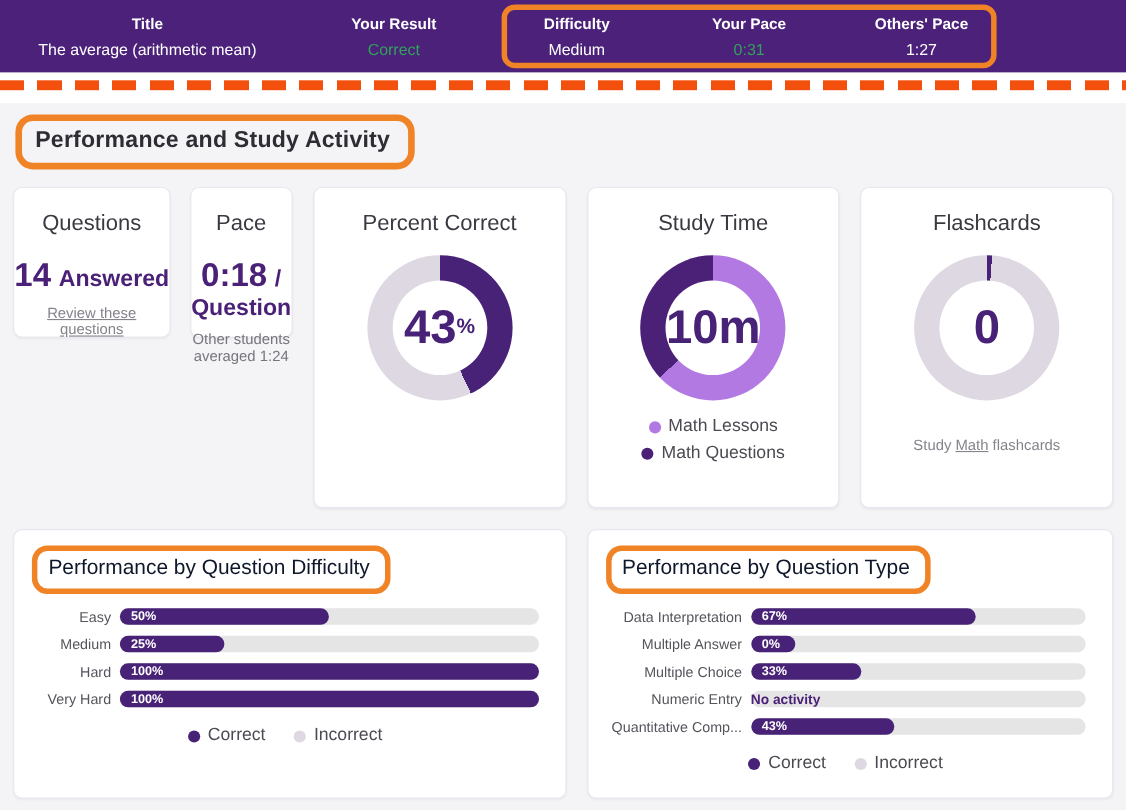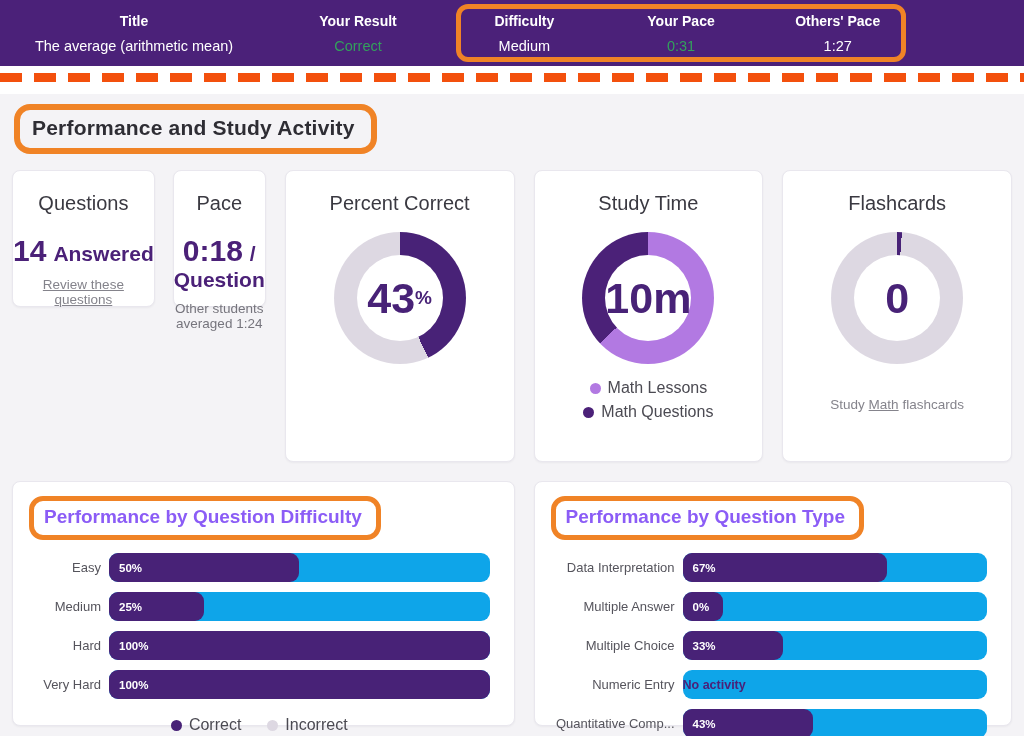--- a/index.html
+++ b/index.html
@@ -47,27 +47,27 @@
   .donut-unit { font-size:19px; font-weight:700; color:#482277; }
   .donut-legend { margin-top:15px; display:flex; flex-direction:column; gap:6px; }
   .legend-row { display:flex; align-items:center; justify-content:center; gap:7px; font-size:16px; color:#4b4a52; }
   .dot { width:11px; height:11px; border-radius:50%; flex:0 0 auto; }
   .fc-note { margin-top:33px; font-size:13.5px; color:#85848c; }
   .fc-note .u { text-decoration:underline; }
 
   
   .card-bars { grid-column:span 2; height:245px; padding:14px 24px 0 16px; }
   .bar-title-wrap { display:inline-block; border:5px solid #f08326; border-radius:14px; padding:5px 14px 7px 10px; margin-bottom:13px; }
-  .bar-title-wrap h2 { font-size:19px; font-weight:700; color:#8b5cf6; }
+  .bar-title-wrap h2 { font-size:19px; font-weight:400; color:#0f172a; }
   .bars { display:flex; flex-direction:column; gap:10px; }
   .bar-row { display:flex; align-items:center; gap:8px; }
   .bar-label { text-align:right; font-size:13px; color:#55545c; white-space:nowrap; flex:0 0 auto; }
   .bars-narrowlbl .bar-label { width:72px; }
   .bars-widelbl .bar-label { width:124px; }
-  .bar-track { flex:1; height:29px; border-radius:9px; background:#0ea5e9; position:relative; }
+  .bar-track { flex:1; height:15px; border-radius:9px; background:#e5e5e5; position:relative; }
   .bar-fill { height:100%; border-radius:9px; background:#482277; display:flex; align-items:center; }
   .bar-text { font-size:11.5px; font-weight:700; color:#fff; padding-left:10px; white-space:nowrap; }
   .bar-text-na { position:absolute; left:0; top:50%; transform:translateY(-50%); font-size:12.5px; font-weight:700; color:#4b2178; }
   .chart-legend { display:flex; justify-content:center; gap:26px; margin-top:17px; }
 </style>
 </head>
 <body>
 
 <div class="page">
 

